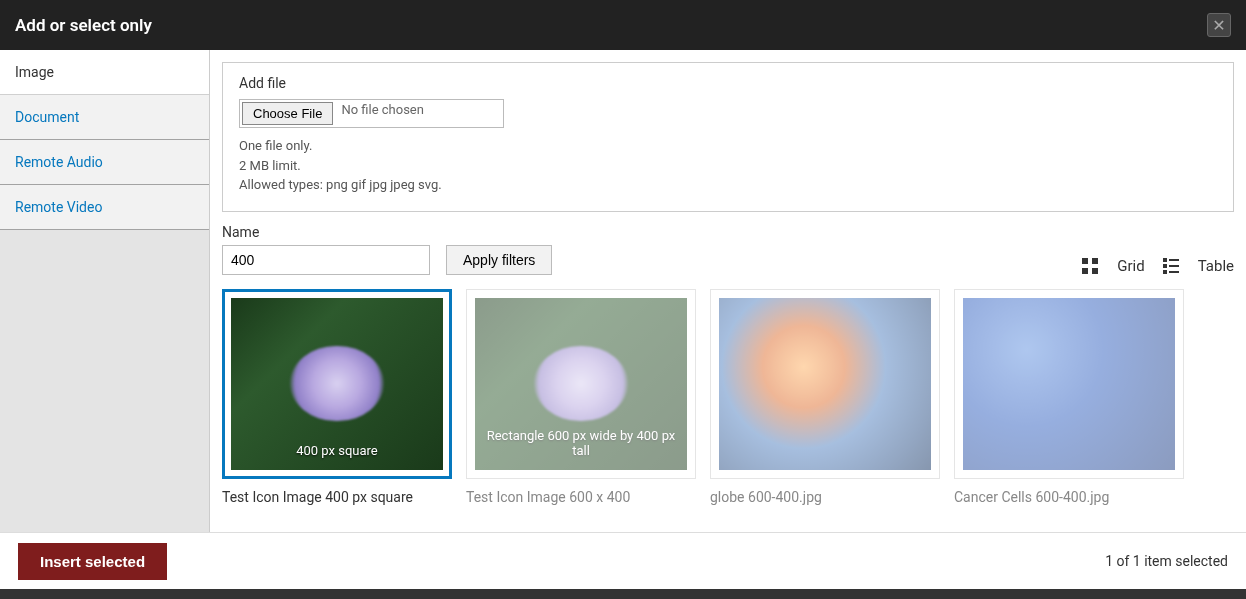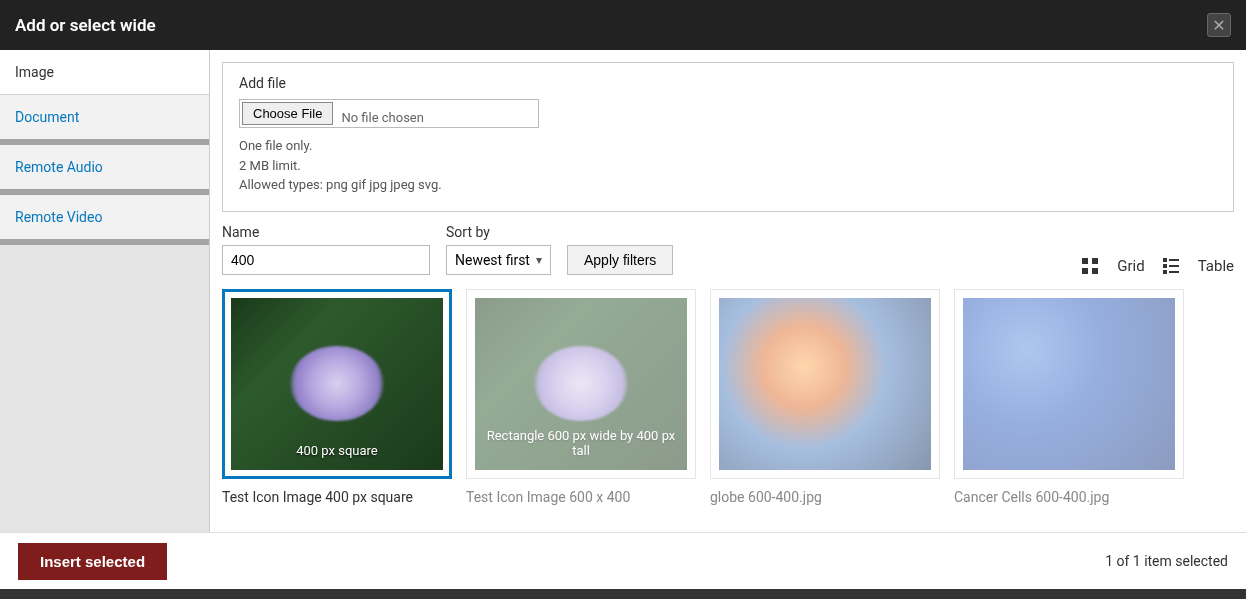--- a/index.html
+++ b/index.html
@@ -5,29 +5,29 @@
 * { box-sizing: border-box; margin: 0; padding: 0; }
 body { font-family: -apple-system, BlinkMacSystemFont, "Segoe UI", Roboto, Arial, sans-serif; background: #fff; width: 1246px; height: 599px; overflow: hidden; }
 
 .modal-header { background: #222; color: #fff; height: 50px; display: flex; align-items: center; justify-content: space-between; padding: 0 15px 0 15px; }
 .modal-header h2 { font-size: 17px; font-weight: 600; }
 .close-btn { width: 24px; height: 24px; border: 1px solid #666; border-radius: 3px; background: #444; color: #aaa; display: flex; align-items: center; justify-content: center; cursor: pointer; font-size: 16px; }
 
 .modal-body { display: flex; height: 482px; }
 
 .sidebar { width: 210px; background: #e4e4e4; border-right: 1px solid #ccc; }
-.sidebar-item { padding: 14px 15px; font-size: 14px; cursor: pointer; border-bottom: 6px solid #a3a3a3; color: #0678be; background: #f2f2f2; }
+.sidebar-item { padding: 14px 15px; font-size: 14px; cursor: pointer; border-bottom: 1px solid #a3a3a3; color: #0678be; background: #f2f2f2; }
 .sidebar-item.active { background: #fff; color: #333; border-bottom: 1px solid #d0d0d0; }
 .sidebar-item.active:first-child { border-bottom: 1px solid #d0d0d0; }
 
 .main { flex: 1; padding: 12px 12px 0 12px; overflow-y: auto; }
 
 .add-file-panel { border: 1px solid #ccc; padding: 12px 16px 16px 16px; margin-bottom: 12px; }
 .add-file-label { font-size: 14px; color: #333; margin-bottom: 8px; }
-.file-input-row { display: flex; align-items: flex-end; border: 1px solid #bbb; width: 300px; padding: 2px; margin-bottom: 8px; }
+.file-input-row { display: flex; align-items: flex-start; border: 1px solid #bbb; width: 265px; padding: 2px; margin-bottom: 8px; }
 .choose-file-btn { border: 1px solid #888; background: #efefef; padding: 3px 10px; font-size: 13px; cursor: pointer; }
 .no-file-text { font-size: 13px; color: #666; margin-left: 8px; }
 .file-constraints { font-size: 13px; color: #555; line-height: 1.5; }
 
 .filter-row { display: flex; align-items: flex-end; gap: 16px; margin-bottom: 14px; }
 .filter-group { display: flex; flex-direction: column; }
 .filter-label { font-size: 14px; color: #333; margin-bottom: 5px; }
 .name-input { width: 208px; height: 30px; border: 1px solid #bbb; padding: 0 8px; font-size: 14px; }
 .sort-select { width: 105px; height: 30px; border: 1px solid #bbb; padding: 0 20px 0 8px; font-size: 14px; background: #fff; position: relative; display: flex; align-items: center; cursor: pointer; }
 .sort-select::after { content: "▾"; position: absolute; right: 8px; color: #555; font-size: 12px; }
@@ -56,21 +56,21 @@
 .modal-footer { height: 57px; background: #fff; border-top: 1px solid #ddd; display: flex; align-items: center; justify-content: space-between; padding: 0 18px; }
 .insert-btn { background: #7f1d1d; color: #fff; border: none; padding: 10px 22px; font-size: 15px; font-weight: 700; cursor: pointer; }
 .selection-count { font-size: 14px; color: #333; }
 
 .bottom-bar { height: 10px; background: #333; }
 </style>
 </head>
 <body>
 
 <div class="modal-header">
-  <h2>Add or select wide</h2>
+  <h2>Add or select only</h2>
   <div class="close-btn">
     <span>✕</span>
   </div>
 </div>
 
 <div class="modal-body">
   <div class="sidebar">
     <div class="sidebar-item active"><span>Image</span></div>
     <div class="sidebar-item"><span>Document</span></div>
     <div class="sidebar-item"><span>Remote Audio</span></div>
@@ -88,26 +88,20 @@
         <div>One file only.</div>
         <div>2 MB limit.</div>
         <div>Allowed types: png gif jpg jpeg svg.</div>
       </div>
     </div>
 
     <div class="filter-row">
       <div class="filter-group">
         <label class="filter-label">Name</label>
         <input class="name-input" value="400" style="">
-      </div>
-      <div class="filter-group">
-        <label class="filter-label">Sort by</label>
-        <div class="sort-select">
-            <span>Newest first</span>
-          </div>
       </div>
       <button class="apply-btn">Apply filters</button>
       <div class="view-toggles">
         <div class="view-toggle">
           <svg viewBox="0 0 16 16" fill="#333">
               <rect x="0" y="0" width="6" height="6"></rect>
               <rect x="10" y="0" width="6" height="6"></rect>
               <rect x="0" y="10" width="6" height="6"></rect>
               <rect x="10" y="10" width="6" height="6"></rect>
             </svg>

